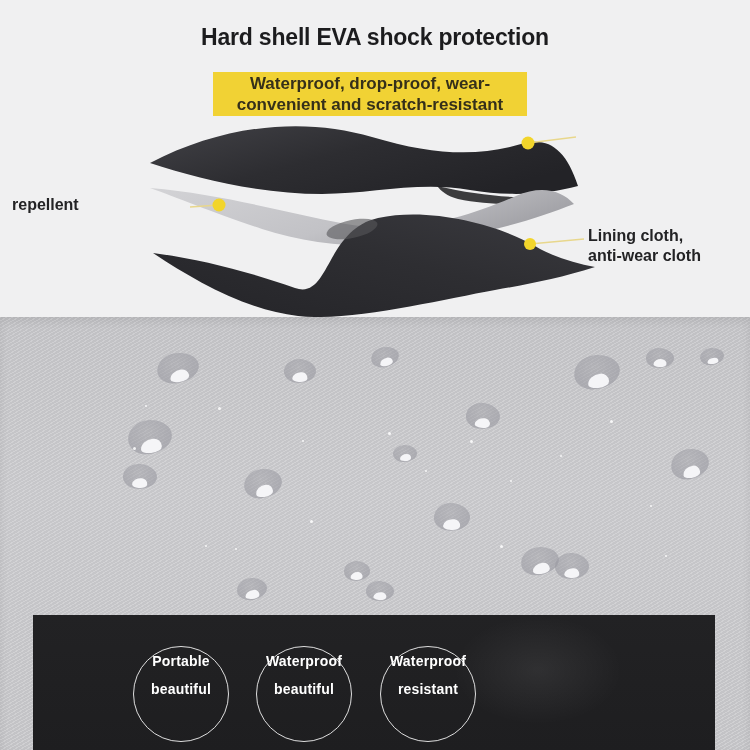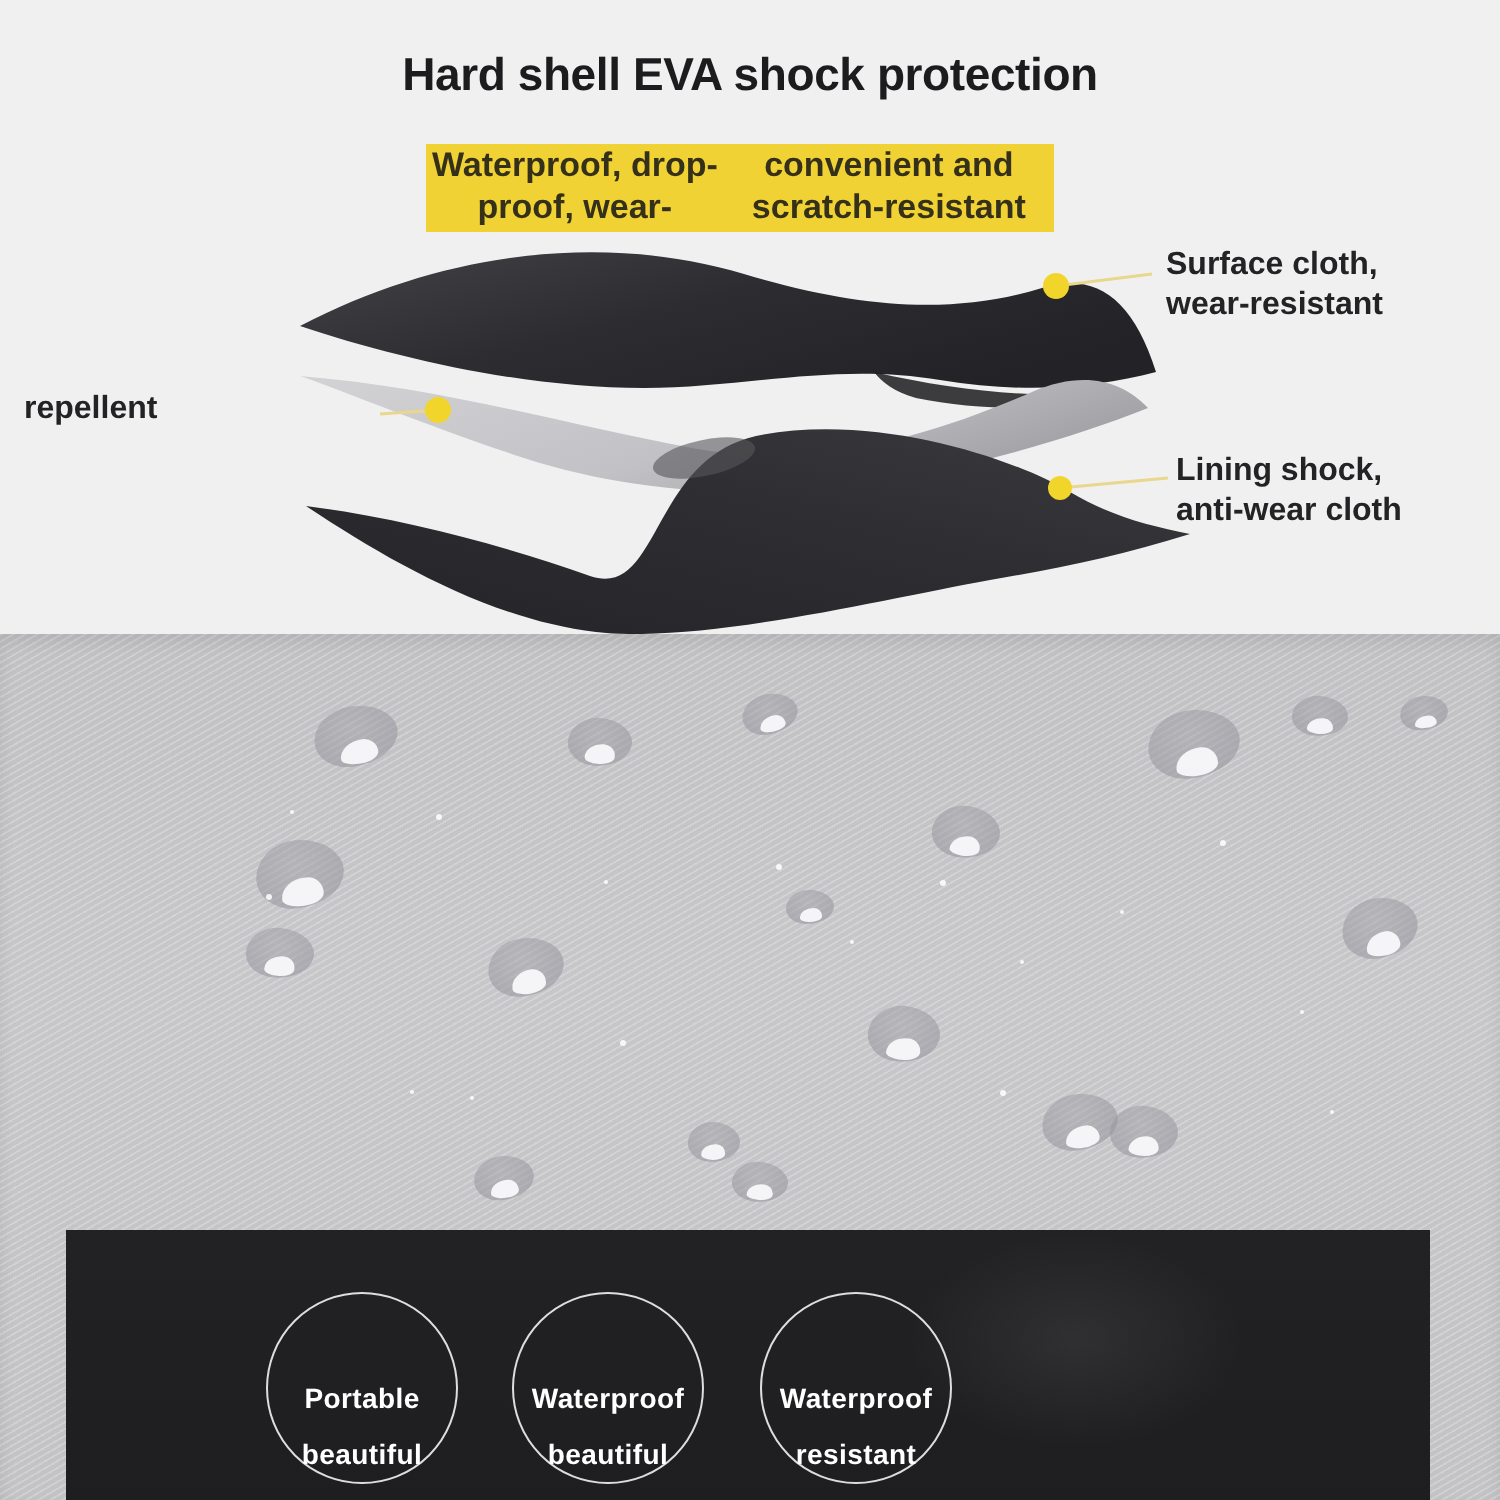--- a/index.html
+++ b/index.html
@@ -11,21 +11,21 @@
   
   .hero{position:absolute;left:0;top:0;width:750px;height:317px;background:#F0F0F1;}
   .page-title{
     position:absolute;left:0;top:24px;width:750px;
     text-align:center;font-size:23px;font-weight:700;color:#1C1C1E;letter-spacing:-.2px;
   }
   .badge{
     position:absolute;left:213px;top:72px;width:314px;height:44px;
     background:#F1D234;color:#35301A;
     font-size:17px;font-weight:700;line-height:21px;text-align:center;
-    display:flex;flex-direction:row;justify-content:center;
+    display:flex;flex-direction:column;justify-content:center;
   }
   .ribbon-svg{position:absolute;left:0;top:0;width:750px;height:317px;}
   .callout{
     position:absolute;font-size:16px;font-weight:600;color:#232325;line-height:20px;
     white-space:nowrap;
   }
   .callout.surface{left:583px;top:123px;}
   .callout.coating{left:12px;top:195px;}
   .callout.lining{left:588px;top:226px;}
   
@@ -52,21 +52,21 @@
     position:absolute;left:33px;top:615px;width:682px;height:135px;
     background:linear-gradient(180deg,#222224 0%,#1E1E20 100%);
   }
   .panel-glow{
     position:absolute;left:420px;top:0;width:170px;height:110px;
     background:radial-gradient(ellipse at center, rgba(255,255,255,.07) 0%, rgba(255,255,255,0) 70%);
   }
   .feature-circle{
     position:absolute;top:31px;width:94px;height:94px;border-radius:50%;
     border:1.5px solid rgba(255,255,255,.85);
-    display:flex;flex-direction:column;justify-content:flex-end;align-items:center;
+    display:flex;flex-direction:column;justify-content:flex-start;align-items:center;
     color:#FFFFFF;font-size:14px;font-weight:700;line-height:28px;letter-spacing:.2px;
     text-align:center;
   }
 </style>
 </head>
 <body>
 
 <div class="stage">
 
   <div class="hero">
@@ -116,29 +116,25 @@
 
       <line x1="528" y1="143" x2="576" y2="137" stroke="#E8D78C" stroke-width="1.6"></line>
       <line x1="190" y1="207" x2="219" y2="205" stroke="#E8D78C" stroke-width="1.6"></line>
       <line x1="530" y1="244" x2="584" y2="239" stroke="#E8D78C" stroke-width="1.6"></line>
 
       <circle cx="528" cy="143" r="6.5" fill="#F2D52B"></circle>
       <circle cx="219" cy="205" r="6.5" fill="#F2D52B"></circle>
       <circle cx="530" cy="244" r="6" fill="#F2D52B"></circle>
     </svg>
 
-    <div class="callout surface">
-      <div>Surface cloth,</div>
-      <div>wear-resistant</div>
-    </div>
     <div class="callout coating">
       <div>repellent</div>
     </div>
     <div class="callout lining">
-      <div>Lining shock,</div>
+      <div>Lining cloth,</div>
       <div>anti-wear cloth</div>
     </div>
   </div>
 
   <div class="fabric">
     <div style="position:absolute;left:0;top:-317px;width:750px;height:750px;">
         <div class="droplet" style="left: 157px; top: 353px; width: 42px; height: 30px; transform: rotate(-8deg);"></div>
         <div class="droplet" style="left: 284px; top: 359px; width: 32px; height: 24px; transform: rotate(5deg);"></div>
         <div class="droplet" style="left: 371px; top: 347px; width: 28px; height: 20px; transform: rotate(-10deg);"></div>
         <div class="droplet" style="left: 574px; top: 355px; width: 46px; height: 34px; transform: rotate(-6deg);"></div>

